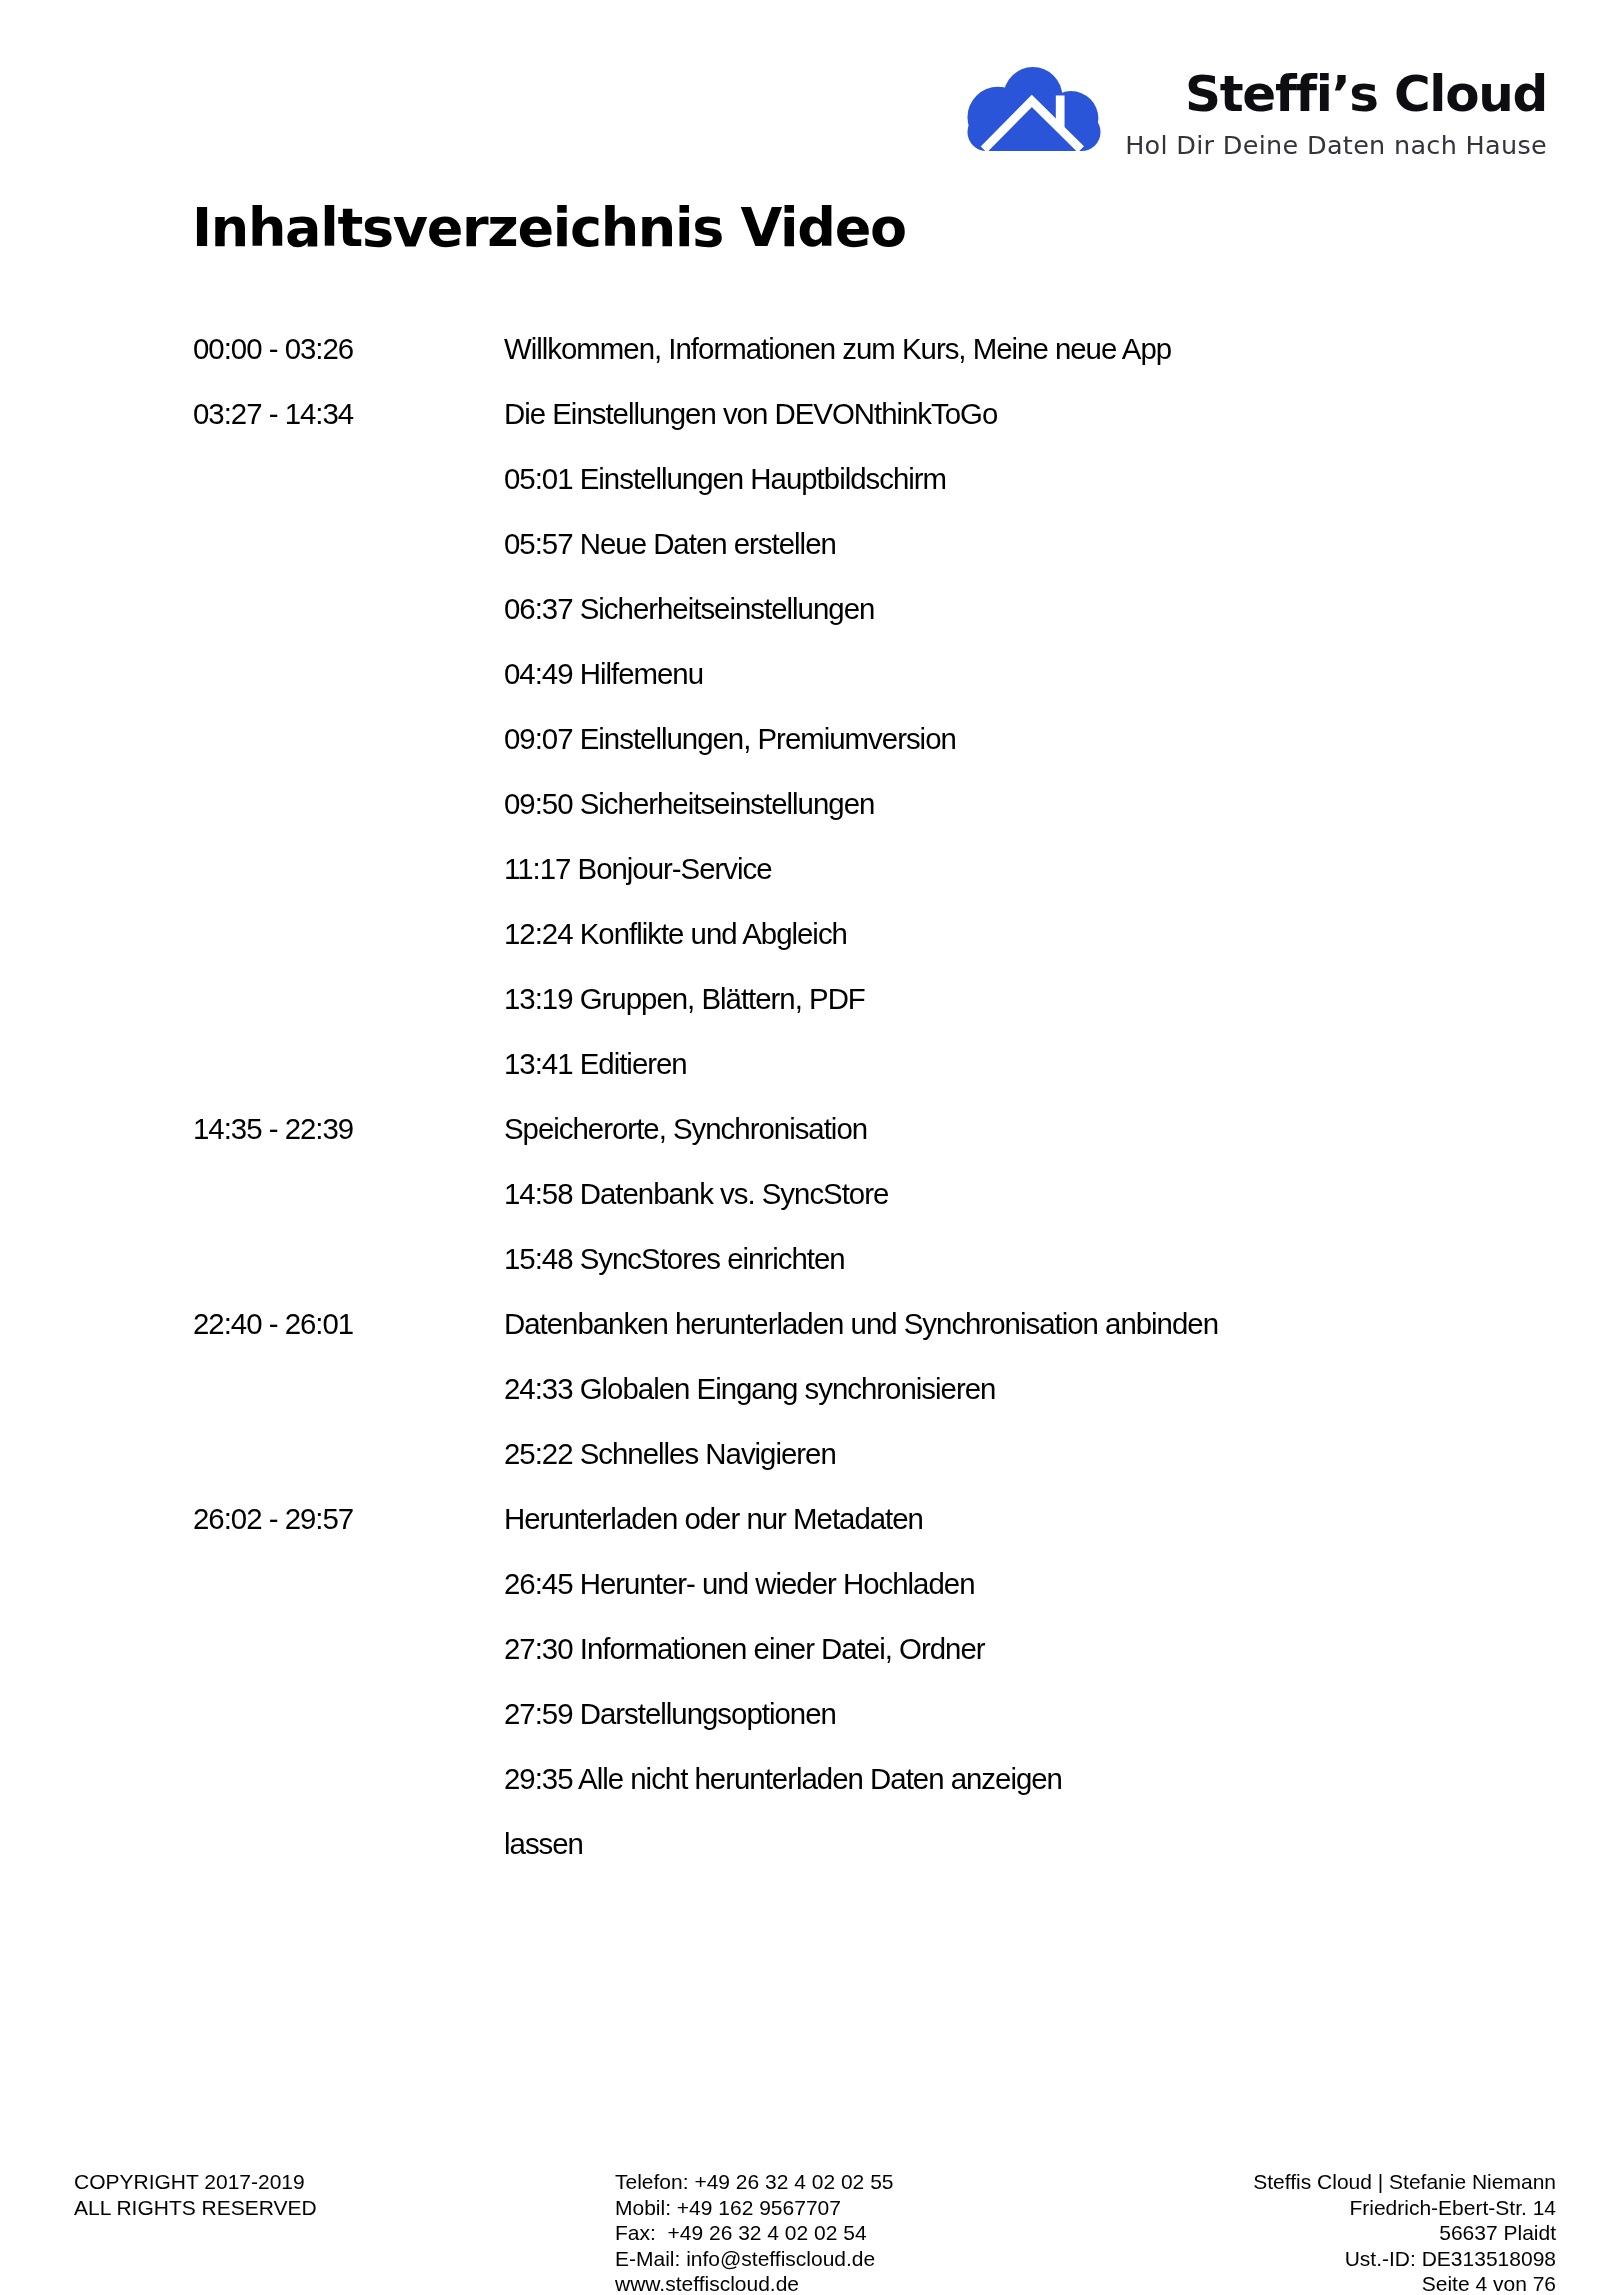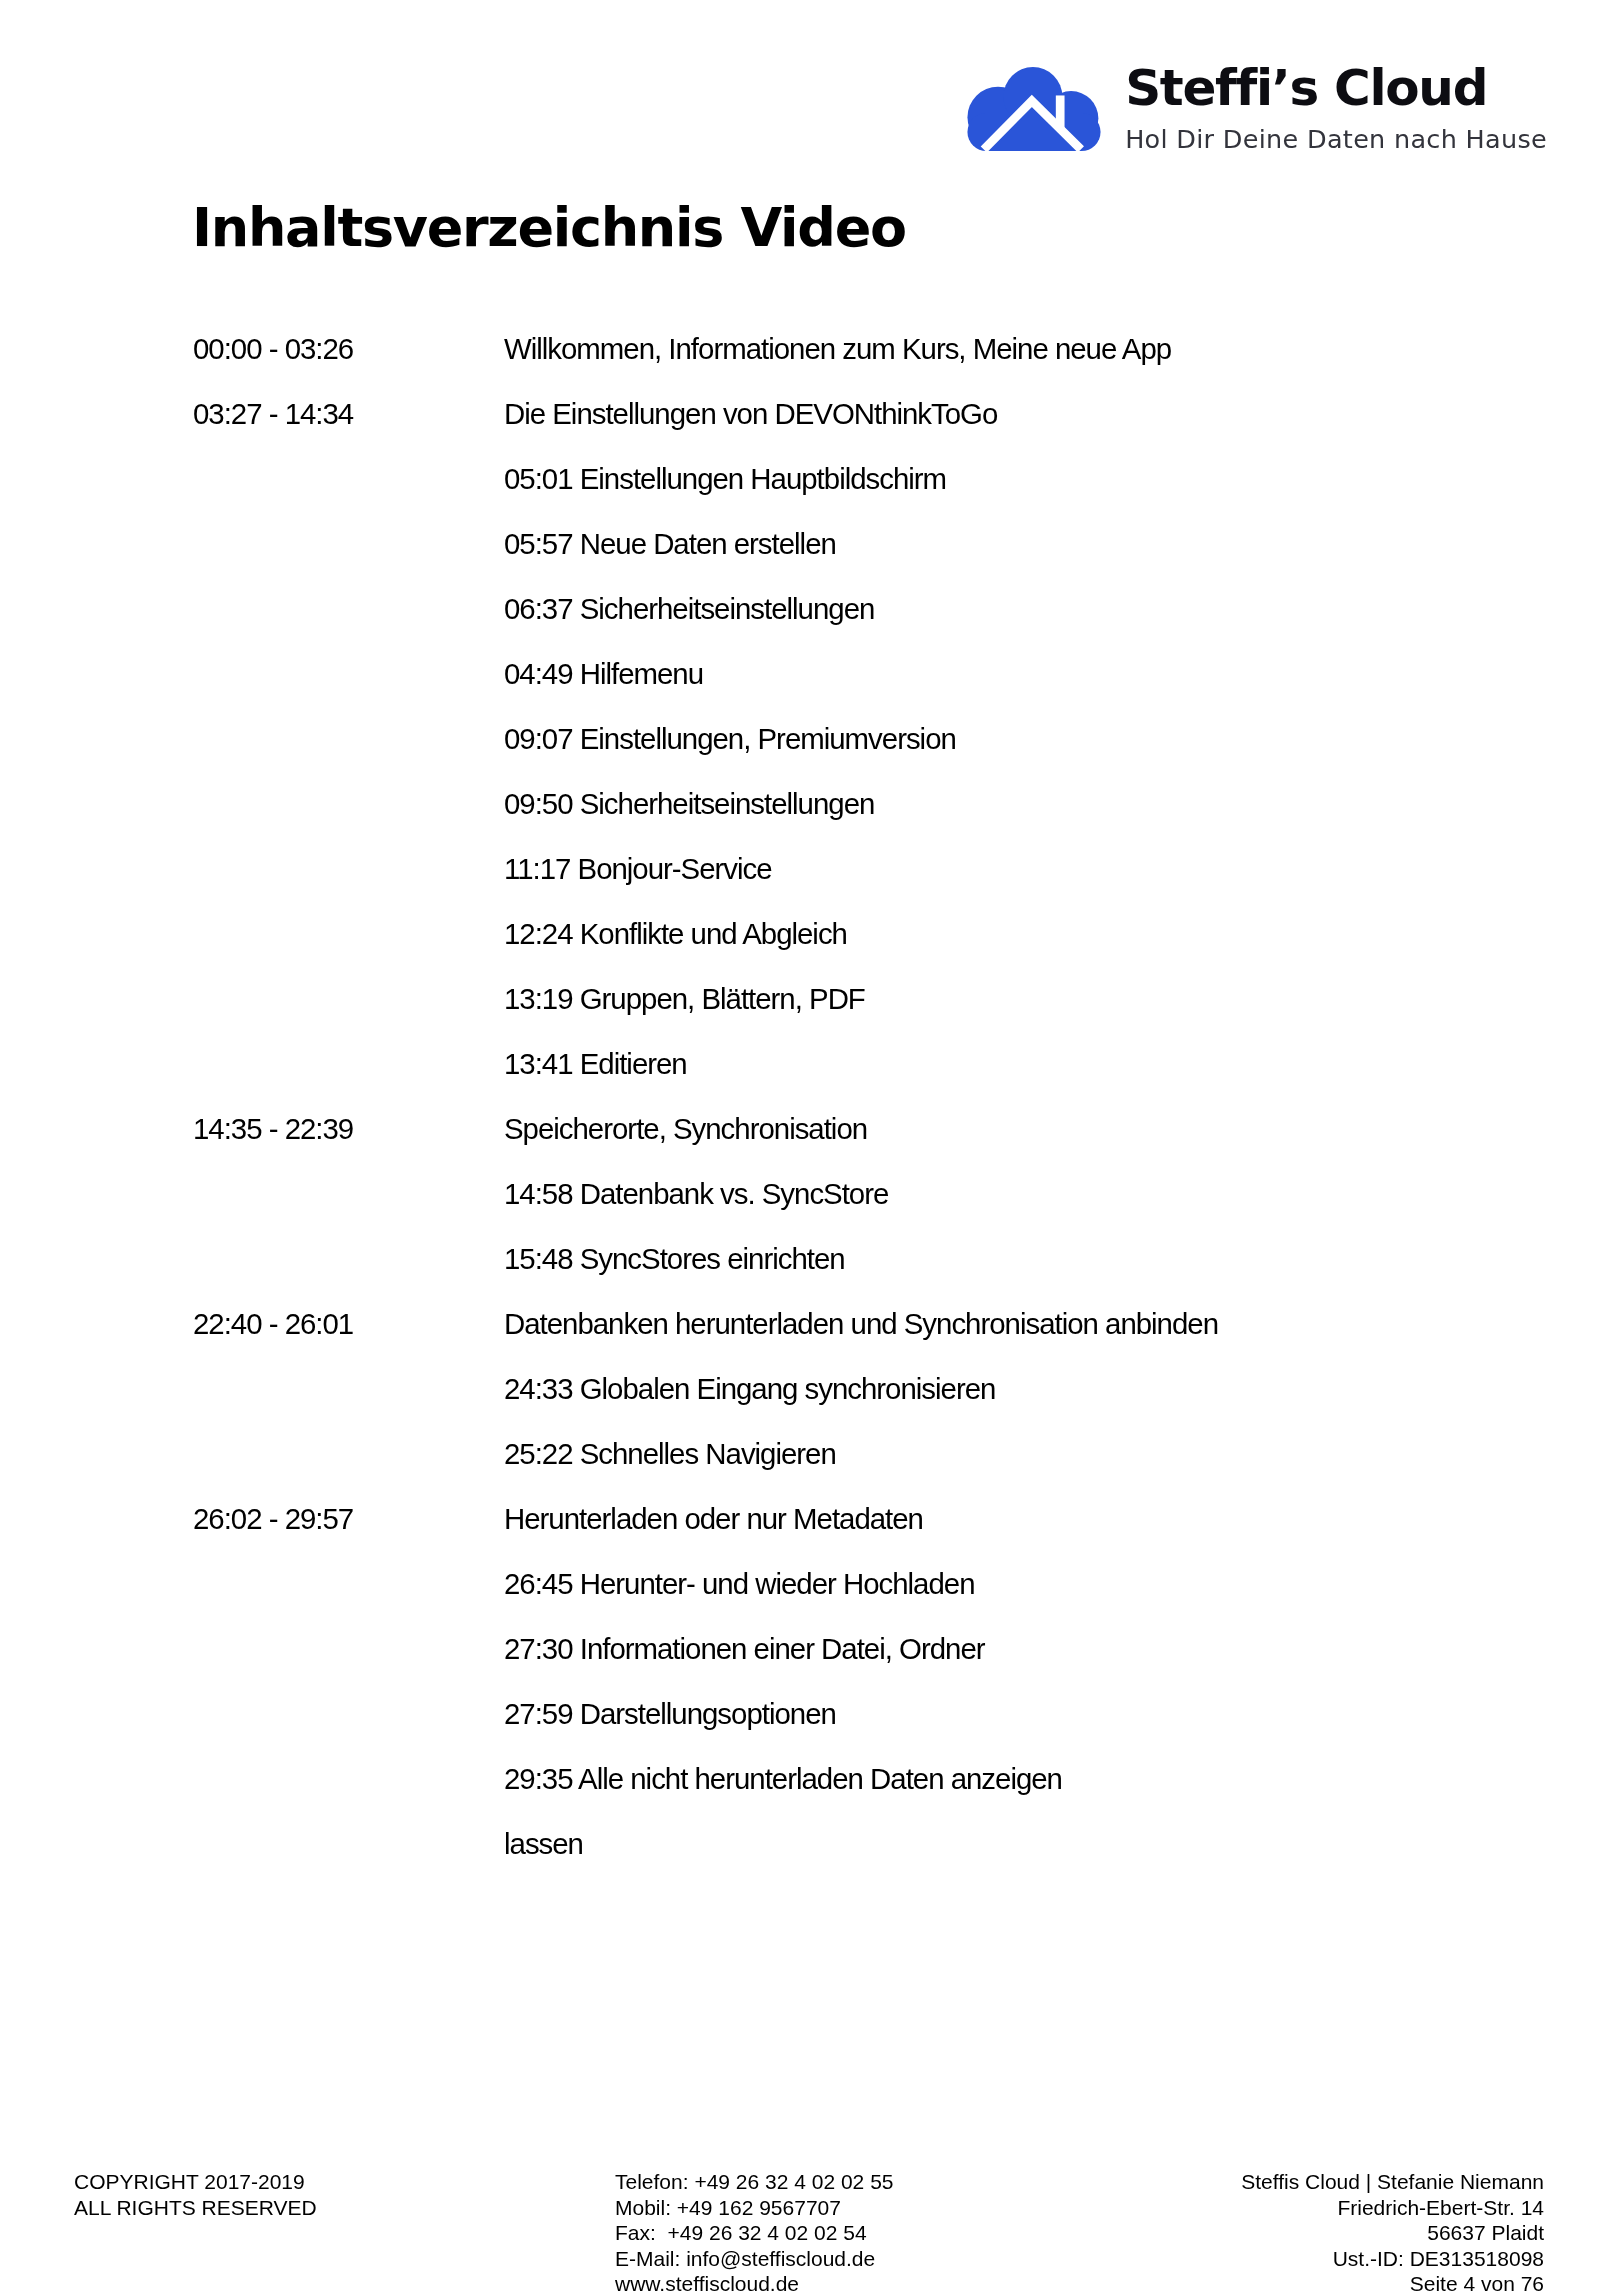--- a/index.html
+++ b/index.html
@@ -24,21 +24,22 @@
     display: flex;
     align-items: flex-start;
     gap: 19.6px;
   }
   .brand-logo {
     width: 144px;
     height: 98px;
     margin-top: 19.6px;
   }
   .brand-text {
-    margin-top: 22px;
+    margin-top: 28px;
+    text-align: right;
   }
   .brand-name {
     font-size: 50px;
     font-weight: bold;
     letter-spacing: -1.3px;
     line-height: 1.08;
     color: #0d0d12;
     font-family: "DejaVu Sans", sans-serif;
   }
   .brand-tagline {
@@ -87,21 +88,21 @@
   }
 
   
   .footer-col {
     position: absolute;
     font-size: 21px;
     line-height: 25.5px;
   }
   .footer-left   { left: 74px;  top: 2169px; text-align: left; }
   .footer-center { left: 615px;  top: 2169px; width: 393px; }
-  .footer-right  { right: 78px; top: 2169px; text-align: right; }
+  .footer-right  { right: 66px; top: 2169px; text-align: right; }
   .footer-line { white-space: pre; }
 </style>
 </head>
 <body>
 
 <div class="brand">
   <svg class="brand-logo" viewBox="0 0 264 174" xmlns="http://www.w3.org/2000/svg" aria-hidden="true">
     <g id="logo-cloud">
       <circle cx="66" cy="104" r="56" fill="#2a55d8"></circle>
       <circle cx="130" cy="66" r="54" fill="#2a55d8"></circle>

